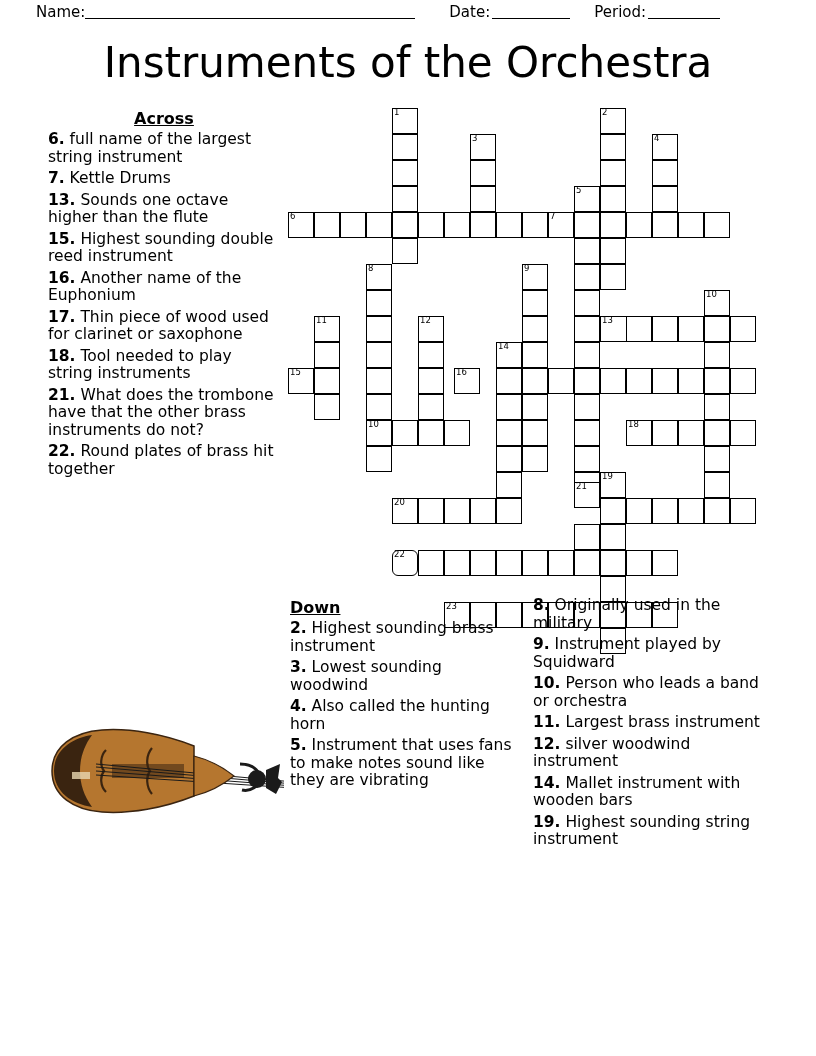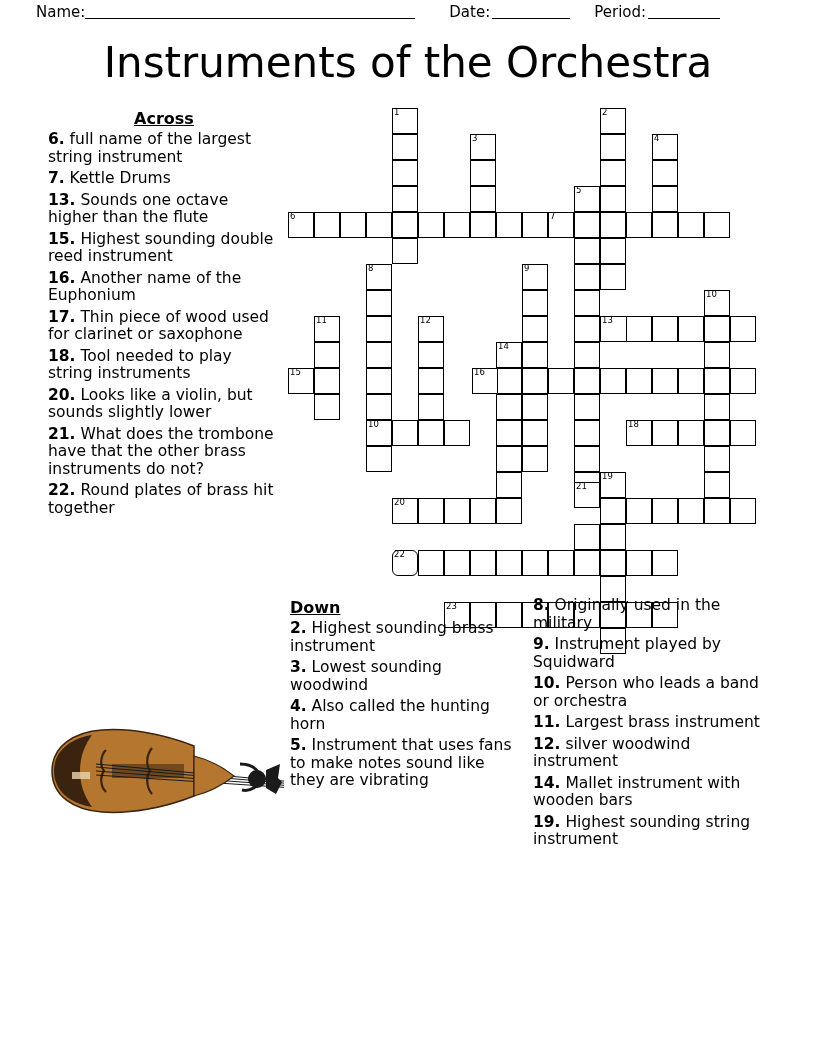--- a/index.html
+++ b/index.html
@@ -151,21 +151,20 @@
 
   <div class="across-col">
     <div class="heading">Across</div>
     <div class="clue"><b>6.</b><span> full name of the largest string instrument</span></div>
     <div class="clue"><b>7.</b><span> Kettle Drums</span></div>
     <div class="clue"><b>13.</b><span> Sounds one octave higher than the flute</span></div>
     <div class="clue"><b>15.</b><span> Highest sounding double reed instrument</span></div>
     <div class="clue"><b>16.</b><span> Another name of the Euphonium</span></div>
     <div class="clue"><b>17.</b><span> Thin piece of wood used for clarinet or saxophone</span></div>
     <div class="clue"><b>18.</b><span> Tool needed to play string instruments</span></div>
-    <div class="clue"><b>20.</b><span> Looks like a violin, but sounds slightly lower</span></div>
     <div class="clue"><b>21.</b><span> What does the trombone have that the other brass instruments do not?</span></div>
     <div class="clue"><b>22.</b><span> Round plates of brass hit together</span></div>
   </div>
 
   <div id="grid">
       <div class="cell" style="left: 104px; top: 0px;">
         <span class="num">1</span>
       </div>
       <div class="cell" style="left: 104px; top: 26px;"></div>
       <div class="cell" style="left: 104px; top: 52px;"></div>
@@ -285,21 +284,21 @@
       </div>
       <div class="cell" style="left: 208px; top: 260px;"></div>
       <div class="cell" style="left: 208px; top: 286px;"></div>
       <div class="cell" style="left: 208px; top: 312px;"></div>
       <div class="cell" style="left: 208px; top: 338px;"></div>
       <div class="cell" style="left: 208px; top: 364px;"></div>
       <div class="cell" style="left: 208px; top: 390px;"></div>
       <div class="cell" style="left: 0px; top: 260px;">
         <span class="num">15</span>
       </div>
-      <div class="cell" style="left: 184px; top: 260px;">
+      <div class="cell" style="left: 166px; top: 260px;">
         <span class="num">16</span>
       </div>
       <div class="cell" style="left: 260px; top: 260px;"></div>
       <div class="cell" style="left: 312px; top: 260px;"></div>
       <div class="cell" style="left: 338px; top: 260px;"></div>
       <div class="cell" style="left: 364px; top: 260px;"></div>
       <div class="cell" style="left: 390px; top: 260px;"></div>
       <div class="cell" style="left: 442px; top: 260px;"></div>
       <div class="cell" style="left: 104px; top: 312px;"></div>
       <div class="cell" style="left: 156px; top: 312px;"></div>

